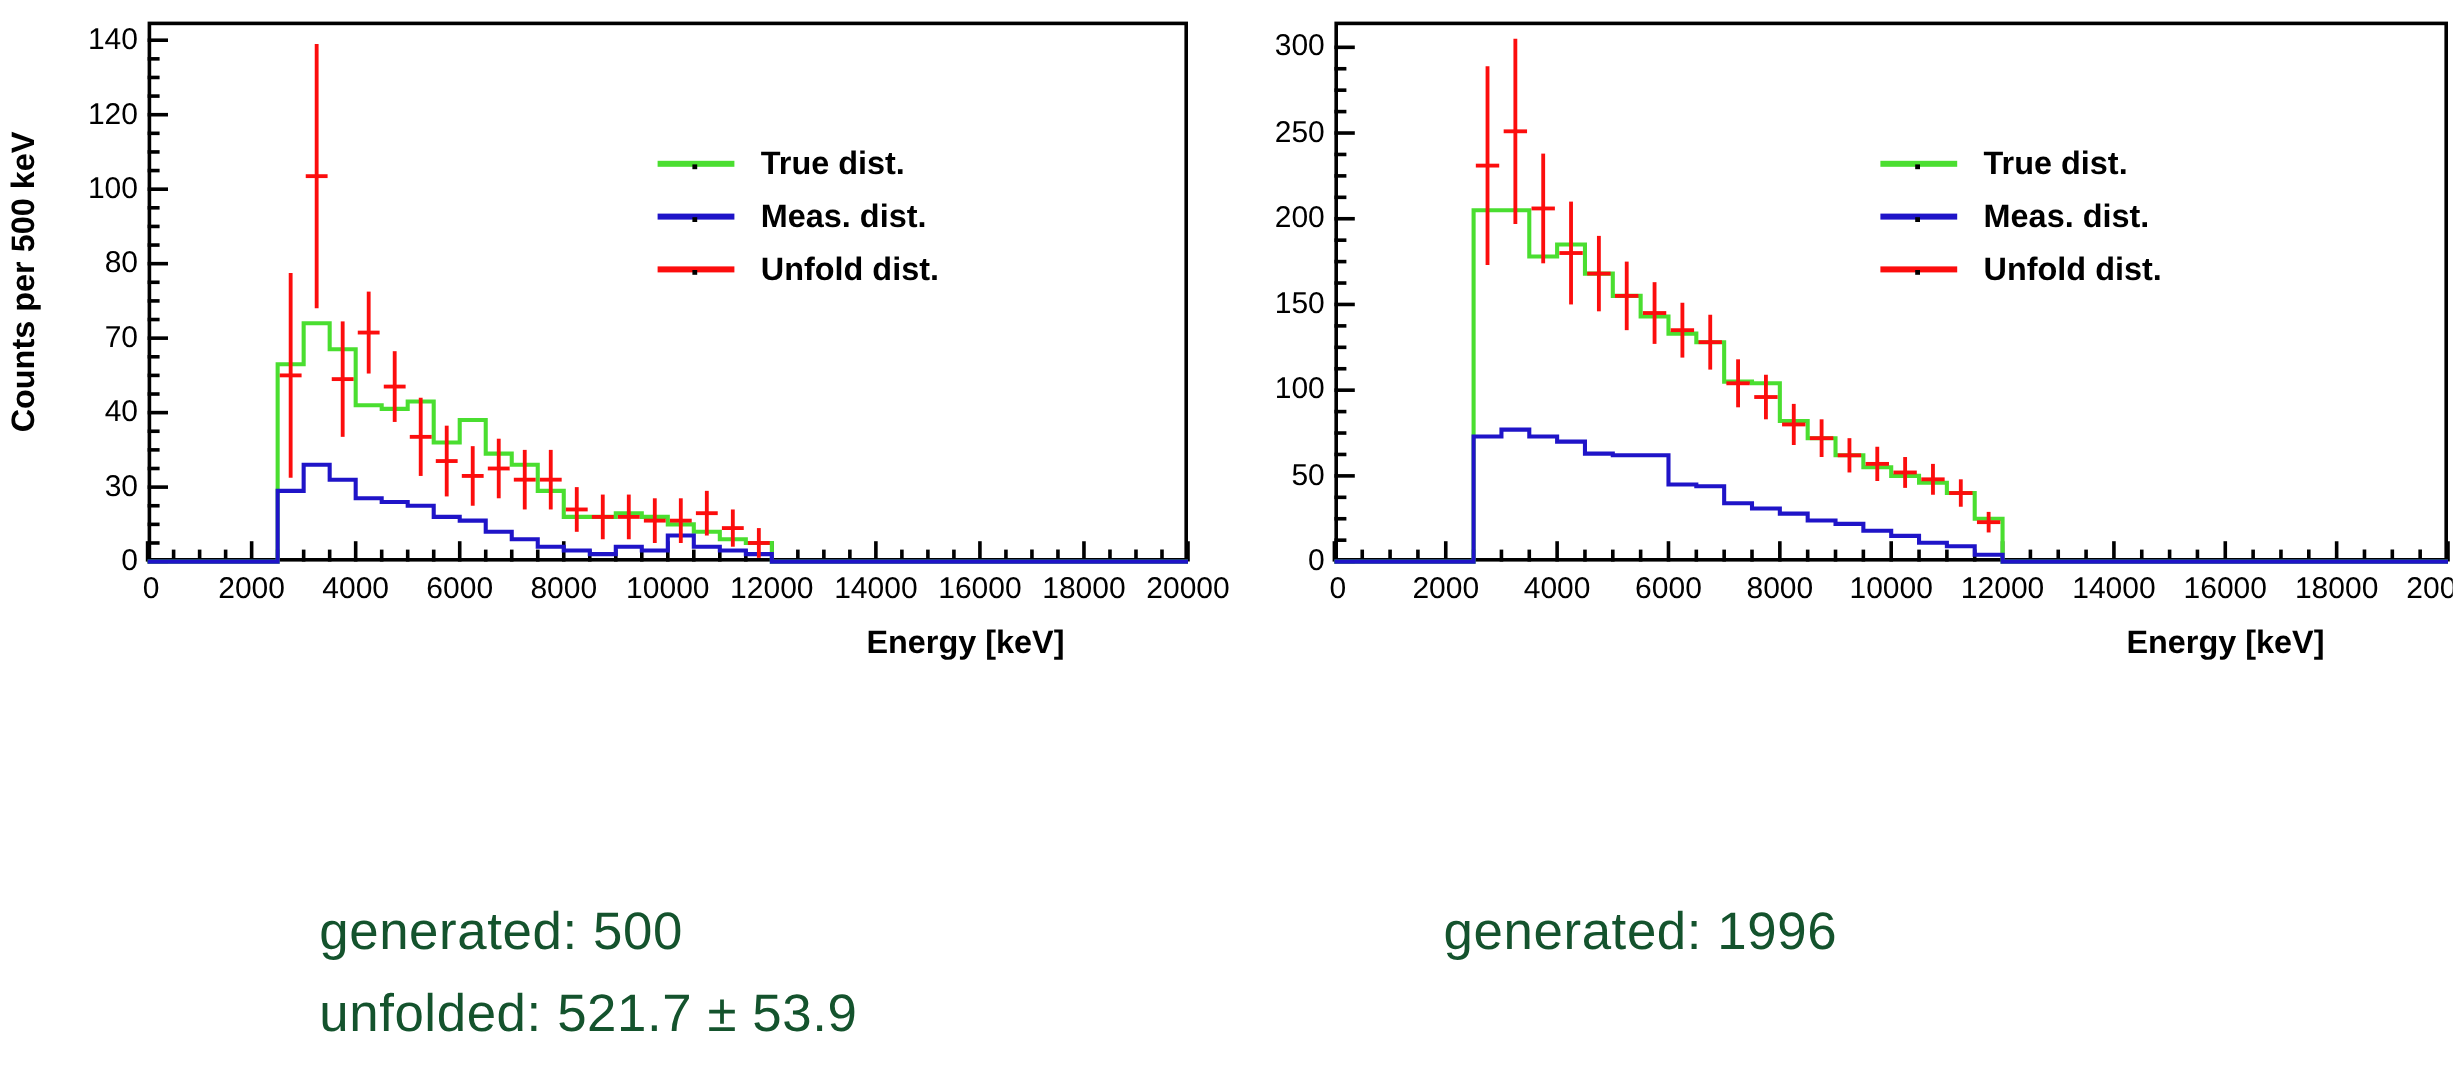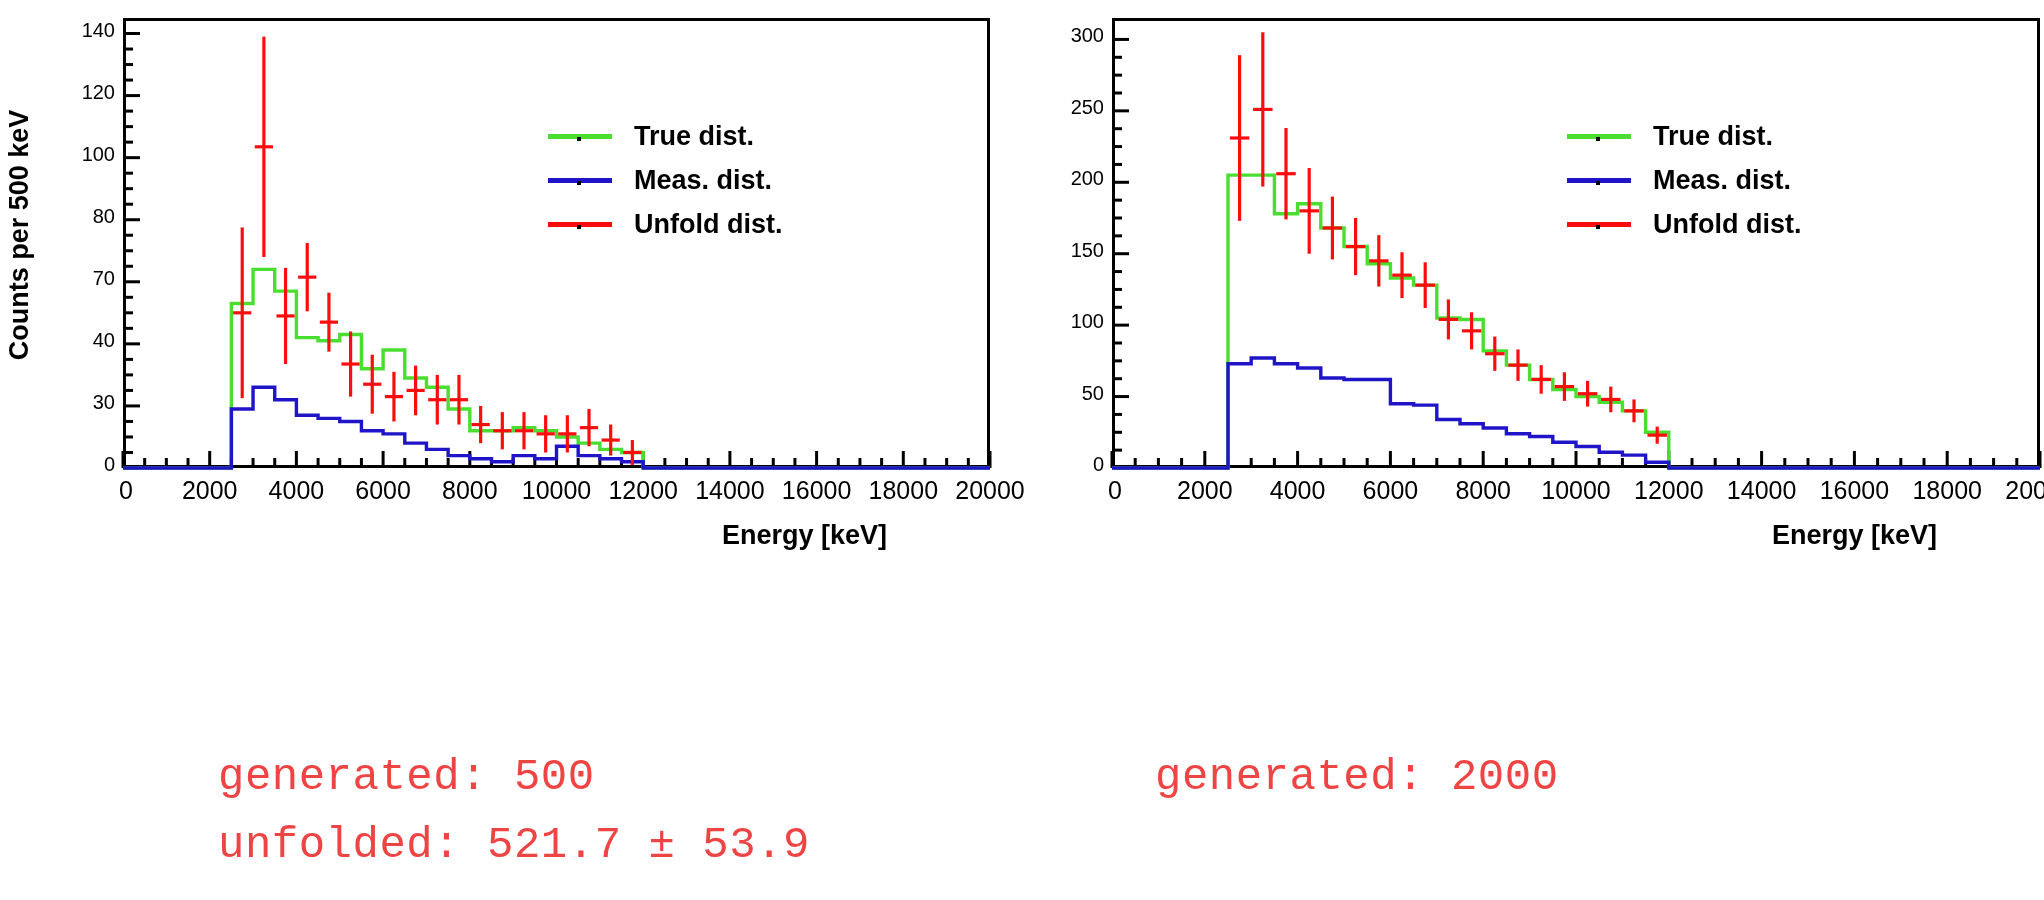--- a/index.html
+++ b/index.html
@@ -18,36 +18,36 @@
     transform:rotate(-90deg) translate(-470px,0);
     font-size:27px;font-weight:bold;color:#000;
     display:flex;align-items:center;justify-content:center;
     letter-spacing:0px;white-space:nowrap;
   }
 
   .frame{position:absolute;border:3px solid #000;background:#fff;box-sizing:border-box;}
 
   .plotsvg{position:absolute;left:0;top:0;}
 
-  .ytick-label{position:absolute;font-size:20px;color:#000;text-align:right;
+  .ytick-label{position:absolute;font-size:25px;color:#000;text-align:right;
                font-family:"Liberation Sans",sans-serif;white-space:nowrap;}
   .xtick-label{position:absolute;font-size:25px;color:#000;text-align:center;
                font-family:"Liberation Sans",sans-serif;white-space:nowrap;}
 
   .xtitle{position:absolute;font-size:27px;font-weight:bold;color:#000;white-space:nowrap;}
 
   .legend{position:absolute;text-align:right;}
   .legend-row{position:relative;height:44px;display:flex;align-items:center;}
   .legend-line{width:64px;height:0;border-top-width:5px;border-top-style:solid;position:relative;}
   .legend-line .marker{position:absolute;left:29px;top:-2px;width:4px;height:4px;background:#000;}
   .legend-text{margin-left:22px;font-size:27px;font-weight:bold;color:#000;white-space:nowrap;
                font-family:"Liberation Sans",sans-serif;}
 
-  .annot{position:absolute;font-size:44px;color:#ef4444;white-space:nowrap;
-         font-family:Liberation Mono, monospace;letter-spacing:0.5px;}
+  .annot{position:absolute;font-size:44px;color:#14532d;white-space:nowrap;
+         font-family:Liberation Sans, sans-serif;letter-spacing:0.5px;margin-left:48px;}
 </style>
 </head>
 <body>
 
 <div id="root">
 
   <div class="panel" id="panel-left">
 
     <div class="ylabel">Counts per 500 keV</div>
 
@@ -374,15 +374,15 @@
             <span class="marker"></span>
           </span>
           <span class="legend-text">Unfold dist.</span>
         </div>
       </div>
   </div>
 
   <div class="annot" style="left:218px;top:752px;">generated: 500</div>
   <div class="annot" style="left:218px;top:820px;">unfolded: 521.7 ± 53.9</div>
 
-  <div class="annot" style="left:1155px;top:752px;">generated: 2000</div>
+  <div class="annot" style="left:1155px;top:752px;">generated: 1996</div>
 
 </div>
 
 </body></html>

